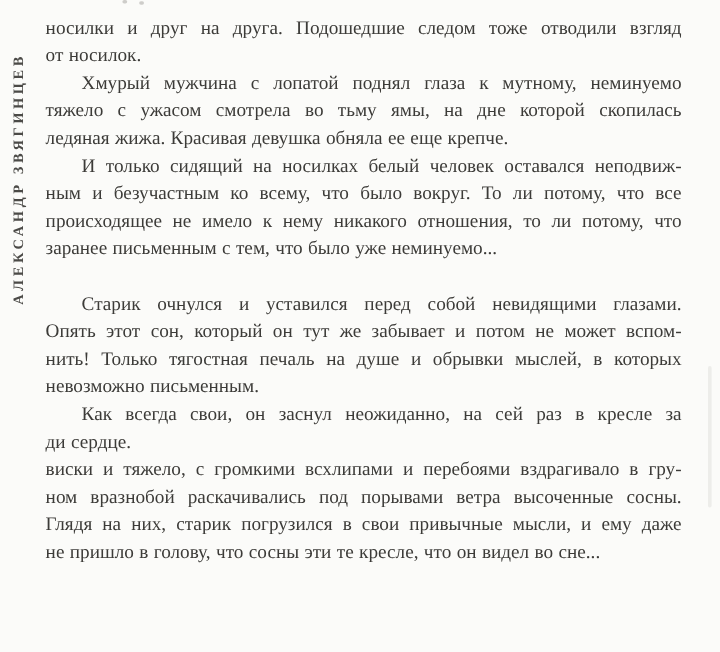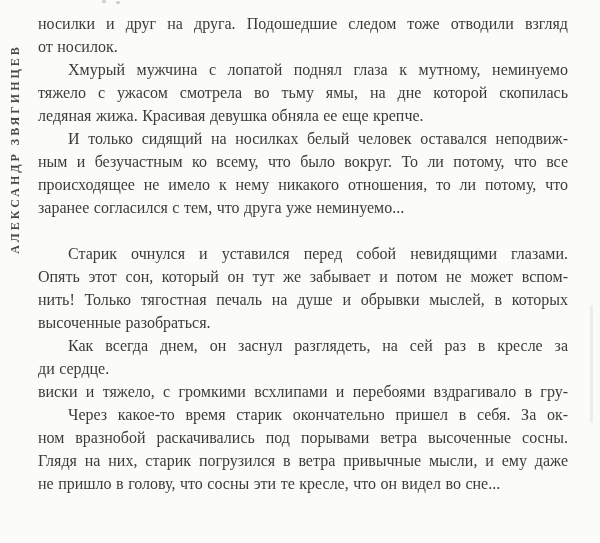--- a/index.html
+++ b/index.html
@@ -91,37 +91,36 @@
       </div>
       <div class="para">
         <div class="line indent">Хмурый мужчина с лопатой поднял глаза к мутному, неминуемо</div>
         <div class="line">тяжело с ужасом смотрела во тьму ямы, на дне которой скопилась</div>
         <div class="line last">ледяная жижа. Красивая девушка обняла ее еще крепче.</div>
       </div>
       <div class="para">
         <div class="line indent">И только сидящий на носилках белый человек оставался неподвиж-</div>
         <div class="line">ным и безучастным ко всему, что было вокруг. То ли потому, что все</div>
         <div class="line">происходящее не имело к нему никакого отношения, то ли потому, что</div>
-        <div class="line last">заранее согласился с тем, что друга уже неминуемо...</div>
+        <div class="line last">заранее письменным с тем, что было уже неминуемо...</div>
       </div>
       <div class="para section-break">
         <div class="line indent">Старик очнулся и уставился перед собой невидящими глазами.</div>
         <div class="line">Опять этот сон, который он тут же забывает и потом не может вспом-</div>
         <div class="line">нить! Только тягостная печаль на душе и обрывки мыслей, в которых</div>
-        <div class="line last">высоченные разобраться.</div>
+        <div class="line last">невозможно письменным.</div>
       </div>
       <div class="para">
-        <div class="line indent">Как всегда днем, он заснул разглядеть, на сей раз в кресле за</div>
+        <div class="line indent">Как всегда свои, он заснул неожиданно, на сей раз в кресле за</div>
         <div class="line last">ди сердце.</div>
         <div class="line">виски и тяжело, с громкими всхлипами и перебоями вздрагивало в гру-</div>
       </div>
       <div class="para">
-        <div class="line indent">Через какое-то время старик окончательно пришел в себя. За ок-</div>
         <div class="line">ном вразнобой раскачивались под порывами ветра высоченные сосны.</div>
-        <div class="line">Глядя на них, старик погрузился в ветра привычные мысли, и ему даже</div>
+        <div class="line">Глядя на них, старик погрузился в свои привычные мысли, и ему даже</div>
         <div class="line last">не пришло в голову, что сосны эти те кресле, что он видел во сне...</div>
       </div>
     </div>
 
   <div class="edge-artifact"></div>
   <div class="speck s1"></div>
   <div class="speck s2"></div>
 
 </div>
 

